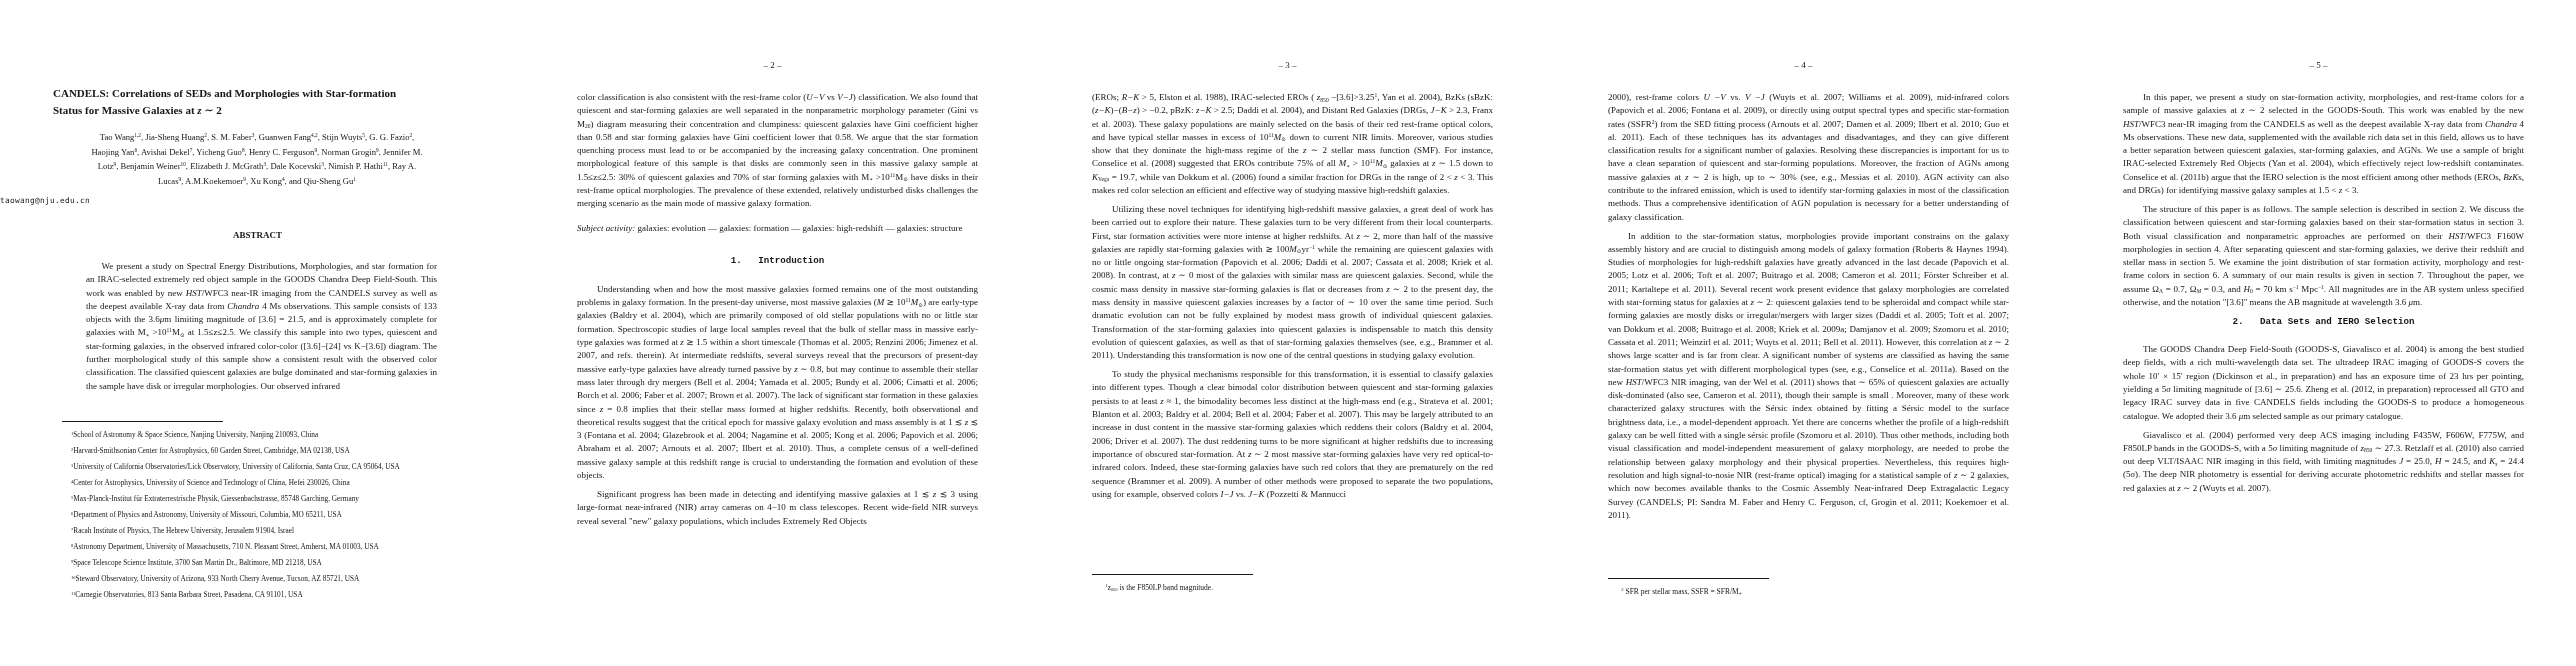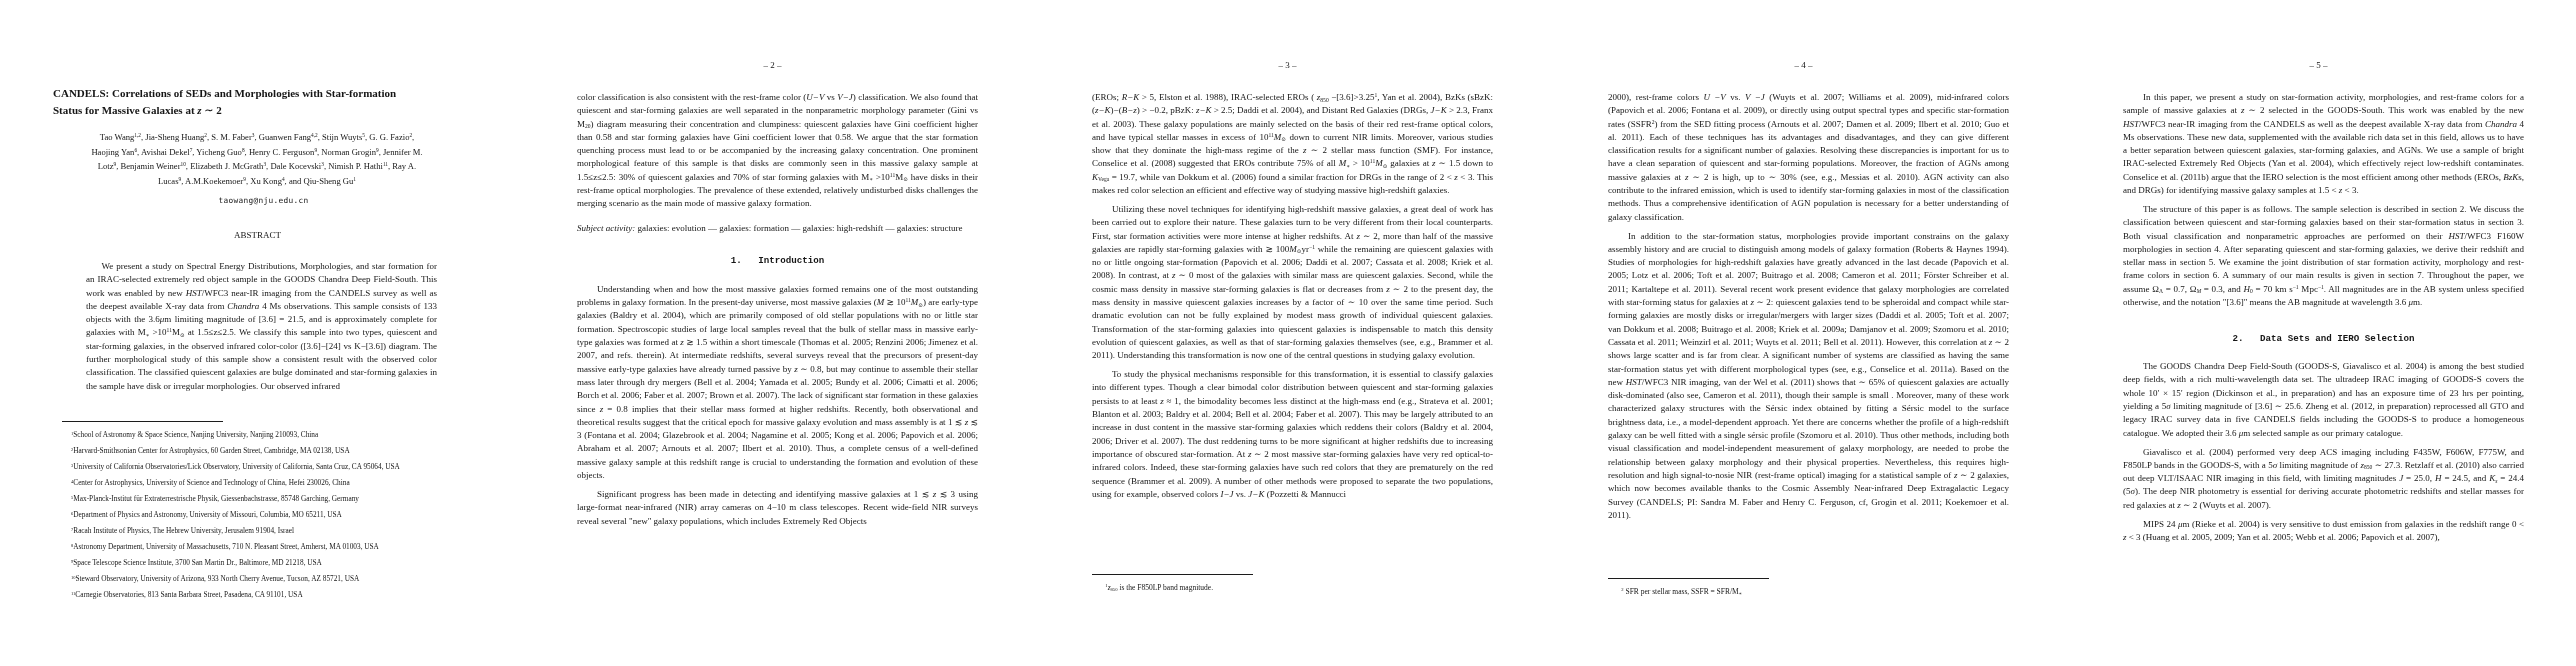--- a/index.html
+++ b/index.html
@@ -20,24 +20,24 @@
   p.indent{text-indent:20px;}
   p.noindent{text-indent:0;}
   .subject{margin-top:11px;text-indent:0;}
   h2.sechead{font-size:9.2px;font-weight:bold;text-align:center;margin:19px 0 15.6px 0;line-height:13.3px;font-family:Liberation Mono, monospace;}
   .title{
     position:absolute;top:85px;left:53px;width:410px;
     font-weight:bold;font-size:11px;line-height:16.7px;
   }
   .authors{position:absolute;top:130px;left:44px;width:426px;text-align:center;font-size:8.6px;line-height:14.5px;}
   .email{
-    position:absolute;top:196px;left:6px;width:100%;text-align:center;
+    position:absolute;top:196px;left:0;width:100%;text-align:left;
     font-family:"DejaVu Sans Mono","Liberation Mono",monospace;font-size:7.8px;letter-spacing:0.3px;
   }
-  .abshead{position:absolute;top:230px;left:0;width:100%;text-align:center;font-weight:normal;font-size:9px;}
+  .abshead{position:absolute;top:230px;left:0;width:100%;text-align:center;font-weight:bold;font-size:9px;}
   .abs{position:absolute;top:260px;left:86px;width:351px;text-indent:15.6px;}
   .fnrule{position:absolute;left:62px;width:161px;border-top:1.1px solid #1c1c1c;height:0;}
   .affils{position:absolute;top:427px;left:62px;width:439px;font-size:7.3px;line-height:16px;}
   .affil{white-space:nowrap;padding-left:9px;}
   .footnote{position:absolute;left:62px;width:401px;font-size:7.5px;padding-left:13.3px;line-height:11px;}
   sup{font-size:62%;vertical-align:baseline;position:relative;top:-0.55em;line-height:0;}
   sub{font-size:62%;vertical-align:baseline;position:relative;top:0.28em;line-height:0;}
   i{font-style:italic;}
 </style>
 </head>
@@ -107,21 +107,20 @@
     </div>
     <div class="fnrule" style="top:578px"></div>
     <div class="footnote" style="top:586px"><sup>2</sup> SFR per stellar mass, SSFR = SFR/M<sub>∗</sub></div>
   </div>
 
   <div class="page" style="left:2061px">
     <div class="pghead">– 5 –</div>
     <div class="col" style="top:91px">
       <p class="indent">In this paper, we present a study on star-formation activity, morphologies, and rest-frame colors for a sample of massive galaxies at <i>z</i> ∼ 2 selected in the GOODS-South. This work was enabled by the new <i>HST</i>/WFC3 near-IR imaging from the CANDELS as well as the deepest available X-ray data from <i>Chandra</i> 4 Ms observations.  These new data, supplemented with the available rich data set in this field, allows us to have a better separation between quiescent galaxies, star-forming galaxies, and AGNs.  We use a sample of bright IRAC-selected Extremely Red Objects (Yan et al. 2004), which effectively reject low-redshift contaminates.  Conselice et al. (2011b) argue that the IERO selection is the most efficient among other methods (EROs, <i>BzK</i>s, and DRGs) for identifying massive galaxy samples at 1.5 &lt; <i>z</i> &lt; 3.</p>
       <p class="indent">The structure of this paper is as follows.  The sample selection is described in section 2.  We discuss the classification between quiescent and star-forming galaxies based on their star-formation status in section 3.  Both visual classification and nonparametric approaches are performed on their <i>HST</i>/WFC3 F160W morphologies in section 4.  After separating quiescent and star-forming galaxies, we derive their redshift and stellar mass in section 5.  We examine the joint distribution of star formation activity, morphology and rest-frame colors in section 6. A summary of our main results is given in section 7.  Throughout the paper, we assume Ω<sub>Λ</sub> = 0.7, Ω<sub><i>M</i></sub> = 0.3, and <i>H</i><sub>0</sub> = 70 km s<sup>−1</sup> Mpc<sup>−1</sup>.  All magnitudes are in the AB system unless specified otherwise, and the notation "[3.6]" means the AB magnitude at wavelength 3.6 <i>μ</i>m.</p>
-      <h2 class="sechead" style="margin-top:23px;margin-bottom:14.5px;">2.&nbsp;&nbsp;&nbsp;Data Sets and IERO Selection</h2>
+      <h2 class="sechead" style="margin-top:6px;margin-bottom:14.5px;">2.&nbsp;&nbsp;&nbsp;Data Sets and IERO Selection</h2>
       <p class="indent">The GOODS Chandra Deep Field-South (GOODS-S, Giavalisco et al. 2004) is among the best studied deep fields, with a rich multi-wavelength data set.  The ultradeep IRAC imaging of GOODS-S covers the whole 10′ × 15′ region (Dickinson et al., in preparation) and has an exposure time of 23 hrs per pointing, yielding a 5<i>σ</i> limiting magnitude of [3.6] ∼ 25.6. Zheng et al. (2012, in preparation) reprocessed all GTO and legacy IRAC survey data in five CANDELS fields including the GOODS-S to produce a homogeneous catalogue. We adopted their 3.6 <i>μ</i>m selected sample as our primary catalogue.</p>
       <p class="indent">Giavalisco et al. (2004) performed very deep ACS imaging including F435W, F606W, F775W, and F850LP bands in the GOODS-S, with a 5<i>σ</i> limiting magnitude of <i>z</i><sub>850</sub> ∼ 27.3.  Retzlaff et al. (2010) also carried out deep VLT/ISAAC NIR imaging in this field, with limiting magnitudes <i>J</i> = 25.0, <i>H</i> = 24.5, and <i>K<sub>s</sub></i> = 24.4 (5<i>σ</i>).  The deep NIR photometry is essential for deriving accurate photometric redshifts and stellar masses for red galaxies at <i>z</i> ∼ 2 (Wuyts et al. 2007).</p>
-      <p class="indent">MIPS 24 <i>μ</i>m (Rieke et al. 2004) is very sensitive to dust emission from galaxies in the redshift range 0 &lt; <i>z</i> &lt; 3 (Huang et al. 2005, 2009; Yan et al. 2005; Webb et al. 2006; Papovich et al. 2007),</p>
     </div>
   </div>
 
 </div>
 
 
 </body></html>

